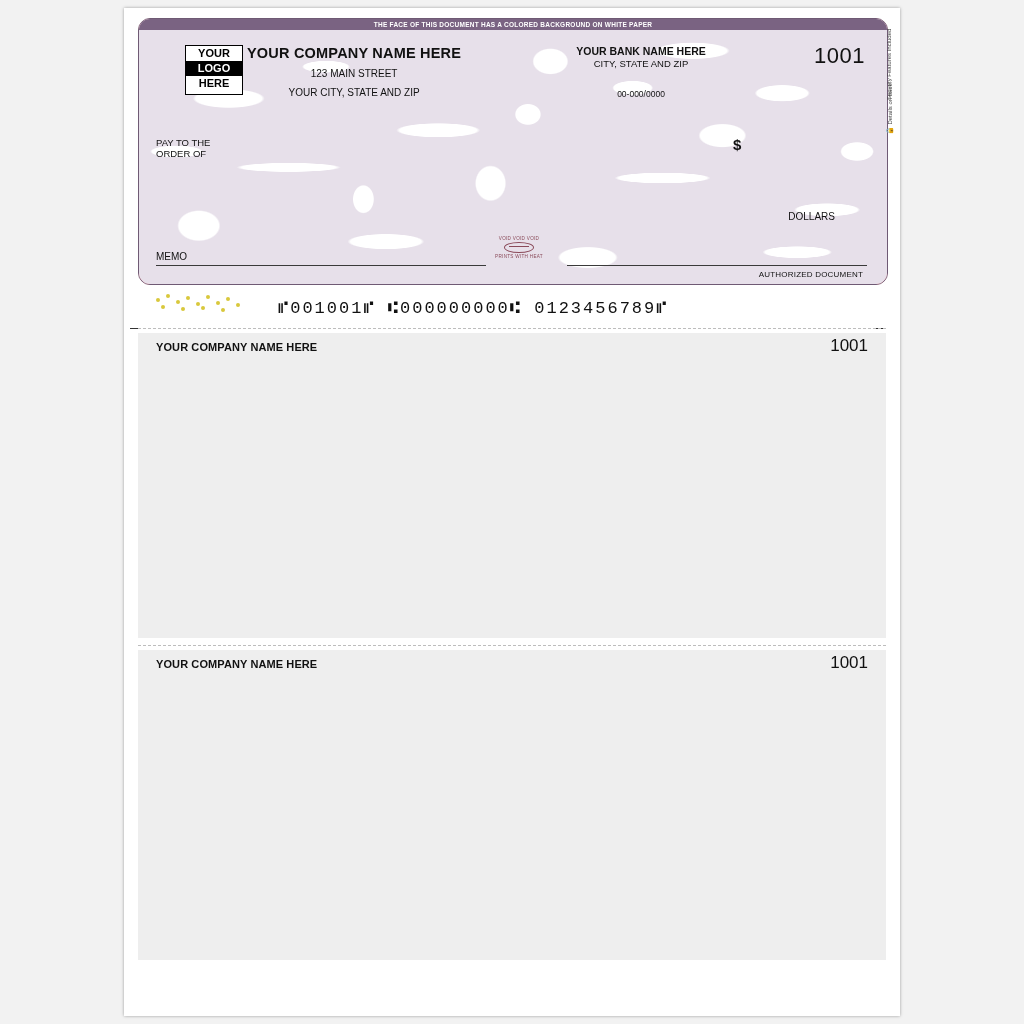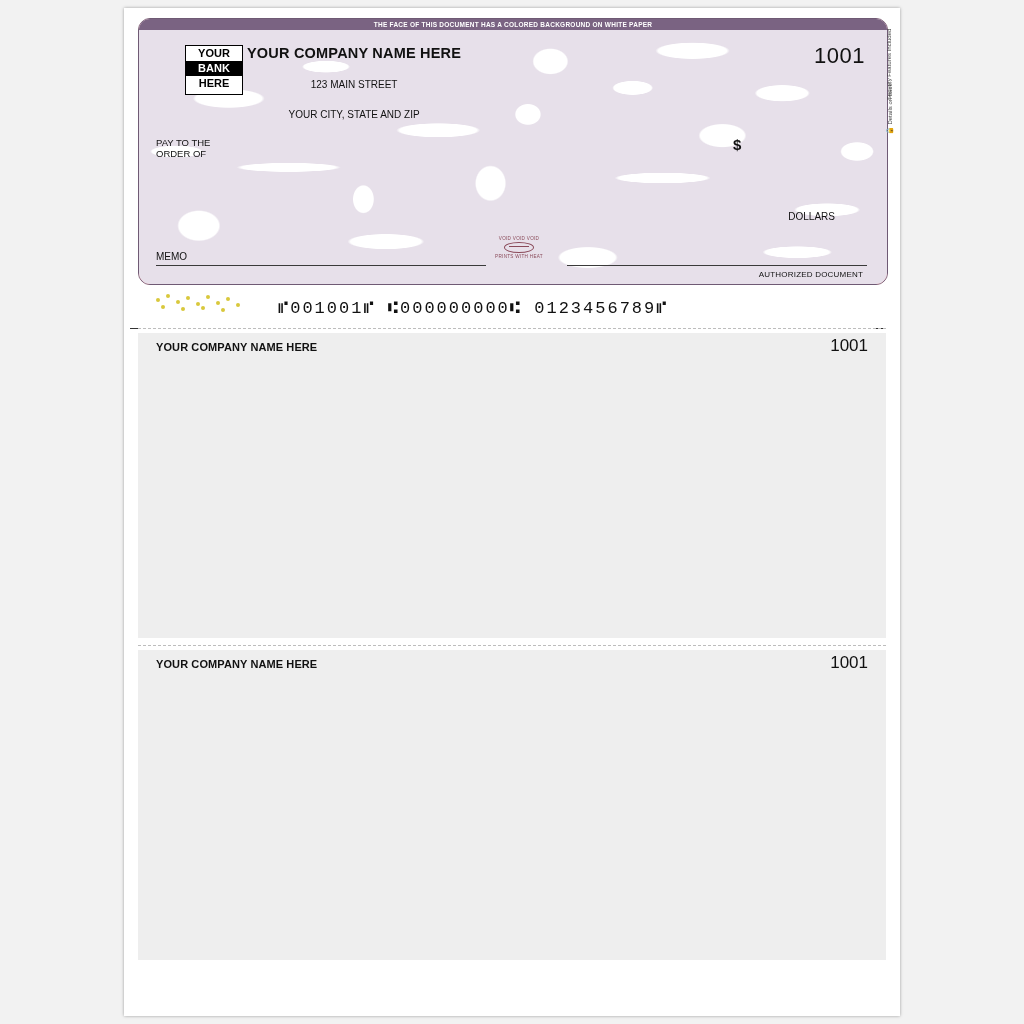--- a/index.html
+++ b/index.html
@@ -116,21 +116,21 @@
     font-size: 14.5px;
     font-weight: bold;
     color: #111;
     letter-spacing: 0.2px;
   }
   .company-addr {
     font-size: 10px;
     color: #111;
     text-align: center;
     line-height: 13px;
-    margin-top: 17px;
+    margin-top: 6px;
   }
 
   .bank-block {
     position: absolute;
     left: 396px;
     top: 26px;
     width: 212px;
     text-align: center;
     z-index: 4;
   }
@@ -361,30 +361,35 @@
 
   <div class="check">
     <div class="marble"></div>
 
     <div class="check-topbar">
       <div class="check-topbar-text">THE FACE OF THIS DOCUMENT HAS A COLORED BACKGROUND ON WHITE PAPER</div>
     </div>
 
     <div class="logo-box">
       <div class="logo-line-1">YOUR</div>
-      <span class="logo-line-2">BANK</span>
+      <span class="logo-line-2">LOGO</span>
       <div class="logo-line-3">HERE</div>
     </div>
 
     <div class="company-block">
       <div class="company-name">YOUR COMPANY NAME HERE</div>
       <div class="company-addr">123 MAIN STREET</div>
       <div class="company-addr">YOUR CITY, STATE AND ZIP</div>
     </div>
 
+    <div class="bank-block">
+      <div class="bank-name">YOUR BANK NAME HERE</div>
+      <div class="bank-city">CITY, STATE AND ZIP</div>
+      <div class="bank-frac">00-000/0000</div>
+    </div>
 
     <div class="check-number">1001</div>
 
     <div class="pay-to">
       <div>PAY TO THE</div>
       <div>ORDER OF</div>
     </div>
 
     <div class="dollar-sign">$</div>
     <div class="dollars-label">DOLLARS</div>

